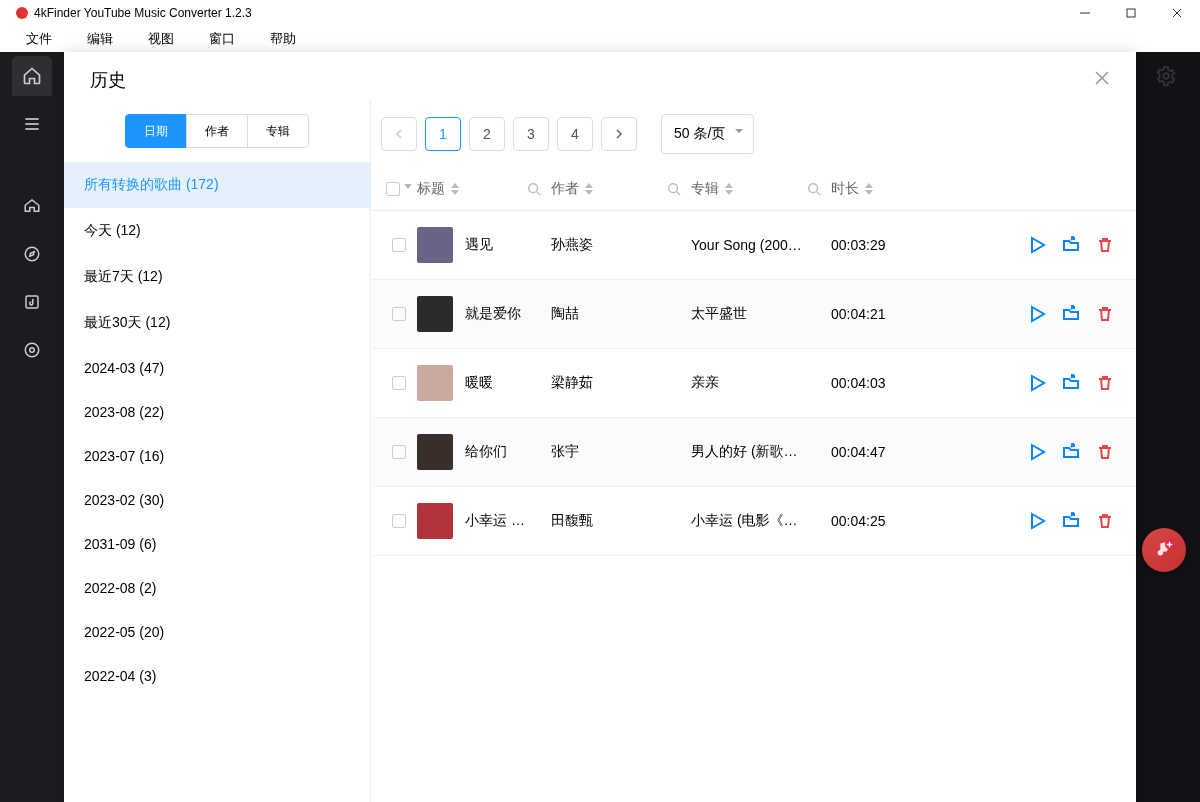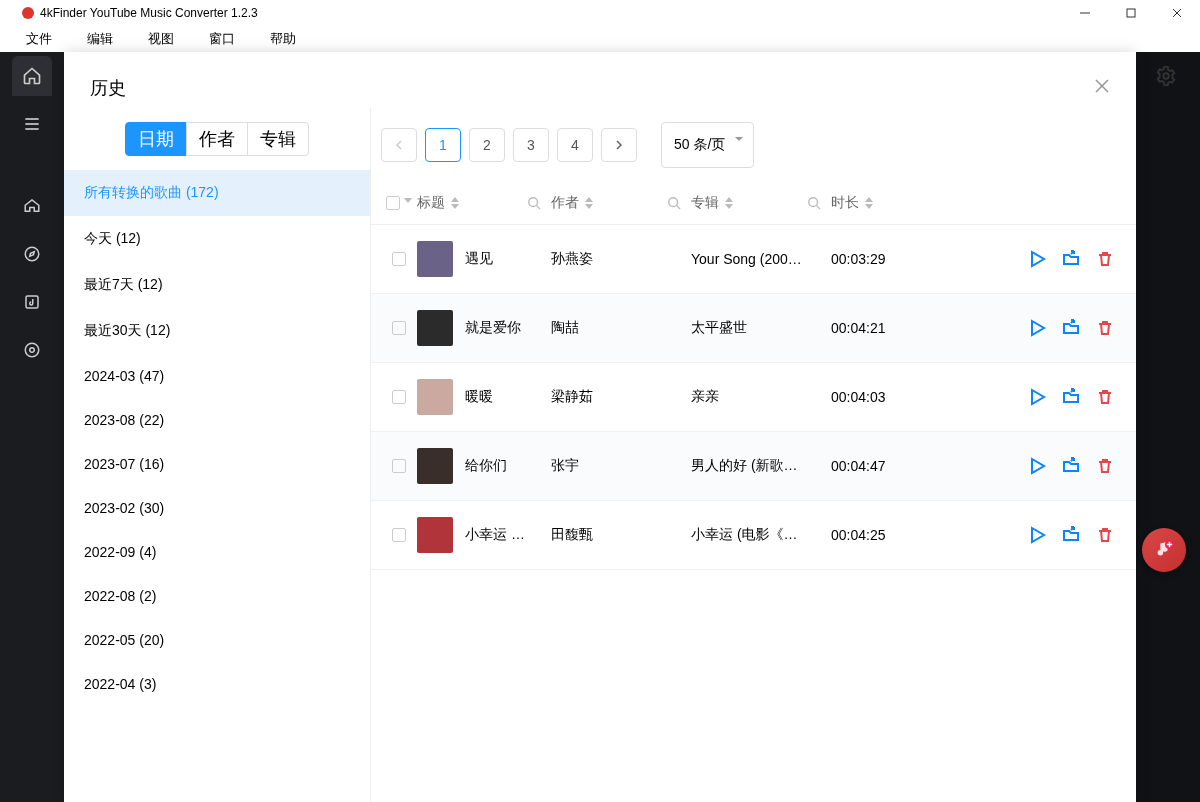--- a/index.html
+++ b/index.html
@@ -1,19 +1,19 @@
 <!DOCTYPE html>
 <html><head>
 <meta charset="utf-8">
 <style>
 * { box-sizing: border-box; margin: 0; padding: 0; font-family: "Microsoft YaHei", "Segoe UI", Arial, sans-serif; }
 body { background: #fff; overflow: hidden; width: 1200px; height: 802px; position: relative; }
 
 
-.titlebar { height: 26px; display: flex; align-items: center; font-size: 12px; padding-left: 22px; }
+.titlebar { height: 26px; display: flex; align-items: center; font-size: 12px; padding-left: 16px; }
 .titlebar .appicon { width: 12px; height: 12px; background: #d33; border-radius: 50%; margin-right: 6px; }
 .titlebar-right { margin-left: auto; display: flex; }
 .winbtn { width: 46px; height: 26px; display: flex; align-items: center; justify-content: center; cursor: pointer; }
 .winbtn svg { stroke: #333; }
 
 
 .menubar { height: 26px; display: flex; align-items: center; font-size: 13px; }
 .menubar span { padding: 0 9px; cursor: pointer; margin-left: 17px; }
 
 
@@ -31,41 +31,41 @@
 
 
 .fab { position: absolute; right: 14px; bottom: 230px; width: 44px; height: 44px; border-radius: 50%; background: linear-gradient(135deg,#d84848,#c52e2e); display:flex; align-items:center; justify-content:center; box-shadow: 0 2px 6px rgba(0,0,0,.4); }
 .fab svg { fill: #fff; }
 
 
 .settings-btn { position: absolute; top: 60px; right: 18px; width: 32px; height: 32px; display:flex; align-items:center; justify-content:center; cursor:pointer; z-index: 30; }
 
 
 .modal { position: absolute; top: 52px; left: 64px; right: 64px; bottom: 0; background: #fff; display: flex; flex-direction: column; z-index: 20; box-shadow: 0 0 14px rgba(0,0,0,.15); }
-.modal-header { display: flex; align-items: center; padding: 24px 26px 8px 26px; }
+.modal-header { display: flex; align-items: center; padding: 16px 26px 8px 26px; }
 .modal-title { font-size: 18px; }
 .modal-close { margin-left: auto; cursor: pointer; color: #999; }
 .modal-body { display: flex; flex: 1; min-height: 0; }
 .modal-left { width: 306px; display: flex; flex-direction: column; }
 .filter-tabs { display: flex; justify-content: center; gap: 0; margin: 14px 0 14px 0; }
-.filter-tab { width: 62px; height: 34px; border: 1px solid #ddd; display:flex; align-items:center; justify-content:center; font-size: 18px; cursor:pointer; }
+.filter-tab { width: 62px; height: 34px; border: 1px solid #ddd; display:flex; align-items:center; justify-content:center; font-size: 12px; cursor:pointer; }
 .filter-tab.active { background: #1d95ff; color:#fff; border-color:#1d95ff; }
 .filter-tab:first-child { border-radius: 4px 0 0 4px; }
 .filter-tab:last-child  { border-radius: 0 4px 4px 0; }
 .filter-tab:not(:first-child){ margin-left:-1px; }
 .date-list { flex:1; overflow:auto; }
 .date-item { padding: 14px 20px; font-size: 14px; cursor:pointer; }
 .date-item.active { background: #e4f1fc; color: #1d95ff; }
 
 .modal-right { flex:1; display:flex; flex-direction:column; border-left: 1px solid #eee; min-width:0; }
 .pager-row { display:flex; align-items:center; gap:8px; padding: 14px 10px; }
 .pgbtn { width:36px; height:34px; border:1px solid #ddd; border-radius:4px; display:flex; align-items:center; justify-content:center; font-size:14px; cursor:pointer; color:#555; }
 .pgbtn.active { border-color:#1d95ff; color:#1d95ff; }
 .pgbtn.disabled { color:#ccc; }
-.pgselect { height:46px; border:1px solid #ddd; border-radius:4px; padding: 0 28px 0 12px; display:flex; align-items:center; font-size:14px; position:relative; margin-left:16px; }
+.pgselect { height:40px; border:1px solid #ddd; border-radius:4px; padding: 0 28px 0 12px; display:flex; align-items:center; font-size:14px; position:relative; margin-left:16px; }
 .pgselect:after { content:""; position:absolute; right:10px; top:14px; border:4px solid transparent; border-top-color:#999; }
 
 .table-head { display:flex; align-items:center; padding: 12px 10px; font-size:14px; color:#666; border-bottom:1px solid #eee; }
 .col-check { width:36px; display:flex; justify-content:center; }
 .chk { width:14px; height:14px; border:1px solid #ccc; border-radius:2px; cursor:pointer; }
 .col-title { width: 134px; display:flex; align-items:center; gap:6px; }
 .col-artist { width: 140px; display:flex; align-items:center; gap:6px; }
 .col-album  { width: 140px; display:flex; align-items:center; gap:6px; }
 .col-dur    { width: 140px; display:flex; align-items:center; gap:6px; }
 .col-act    { flex:1; }
@@ -218,21 +218,21 @@
       </div>
       <div class="date-list">
         <div class="date-item active">所有转换的歌曲 (172)</div>
         <div class="date-item">今天 (12)</div>
         <div class="date-item">最近7天 (12)</div>
         <div class="date-item">最近30天 (12)</div>
         <div class="date-item">2024-03 (47)</div>
         <div class="date-item">2023-08 (22)</div>
         <div class="date-item">2023-07 (16)</div>
         <div class="date-item">2023-02 (30)</div>
-        <div class="date-item">2022-09 (4)</div>
+        <div class="date-item">2031-09 (6)</div>
         <div class="date-item">2022-08 (2)</div>
         <div class="date-item">2022-05 (20)</div>
         <div class="date-item">2022-04 (3)</div>
       </div>
     </div>
 
     <div class="modal-right">
       <div class="pager-row">
         <div class="pgbtn disabled">
             <svg width="10" height="10" viewBox="0 0 10 10" fill="none" stroke="#ccc" stroke-width="1.5">

